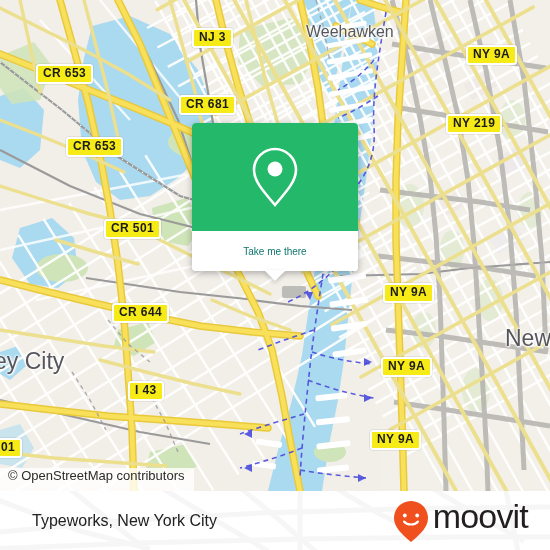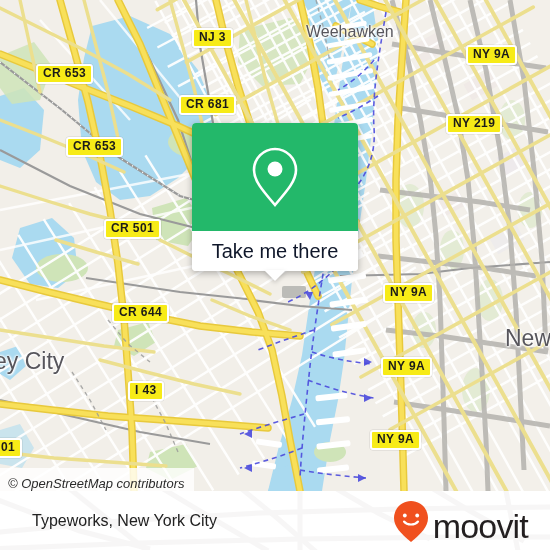--- a/index.html
+++ b/index.html
@@ -24,42 +24,42 @@
   .place-jerseycity{font-size:23px;}
 
   
   .popup{position:absolute;left:192px;top:123px;width:166px;
          border-radius:4px;box-shadow:0 2px 7px rgba(0,0,0,.30);
          background:#fff;overflow:visible;}
   .popup-green{background:#23b86a;height:108px;border-radius:4px 4px 0 0;
                display:flex;align-items:center;justify-content:center;}
   .popup-foot{height:40px;background:#fff;border-radius:0 0 4px 4px;
               display:flex;align-items:center;justify-content:center;}
-  .popup-foot span{font-size:20px;color:#0f172a;}
+  .popup-foot span{font-size:10px;color:#0f766e;}
   .popup-tail{position:absolute;left:50%;margin-left:-11px;bottom:-10px;
               width:0;height:0;border-left:11px solid transparent;
               border-right:11px solid transparent;border-top:11px solid #fff;
               filter:drop-shadow(0 2px 2px rgba(0,0,0,.18));}
 
   
   .attrib{position:absolute;left:0;top:468px;height:23px;
           background:rgba(255,255,255,.80);
-          display:flex;align-items:flex-end;padding:0 9px 0 8px;
-          font-size:13px;color:#2b2b2b;white-space:nowrap;font-style:italic;}
+          display:flex;align-items:flex-start;padding:0 9px 0 8px;
+          font-size:13px;color:#2b2b2b;white-space:nowrap;}
 
   
   .footer{position:absolute;left:0;top:491px;width:550px;height:59px;
           background:#fff;overflow:hidden;}
   .footer-watermark{position:absolute;left:0;top:0;width:550px;height:59px;
                     opacity:.40;}
   .footer-inner{position:absolute;left:0;top:0;width:550px;height:59px;
                 display:flex;align-items:center;justify-content:space-between;
                 padding:0 22px 0 32px;box-sizing:border-box;}
   .footer-title{font-size:16px;color:#222;white-space:nowrap;}
-  .brand{display:flex;align-items:flex-end;gap:2px;}
+  .brand{display:flex;align-items:flex-start;gap:2px;}
   .brand-word{font-size:34px;color:#231f20;letter-spacing:-.8px;
               line-height:34px;font-weight:400;}
 </style>
 </head>
 <body>
 
 <div id="app">
 
   <div class="map">
     <svg width="550" height="491" viewBox="0 0 550 491">

